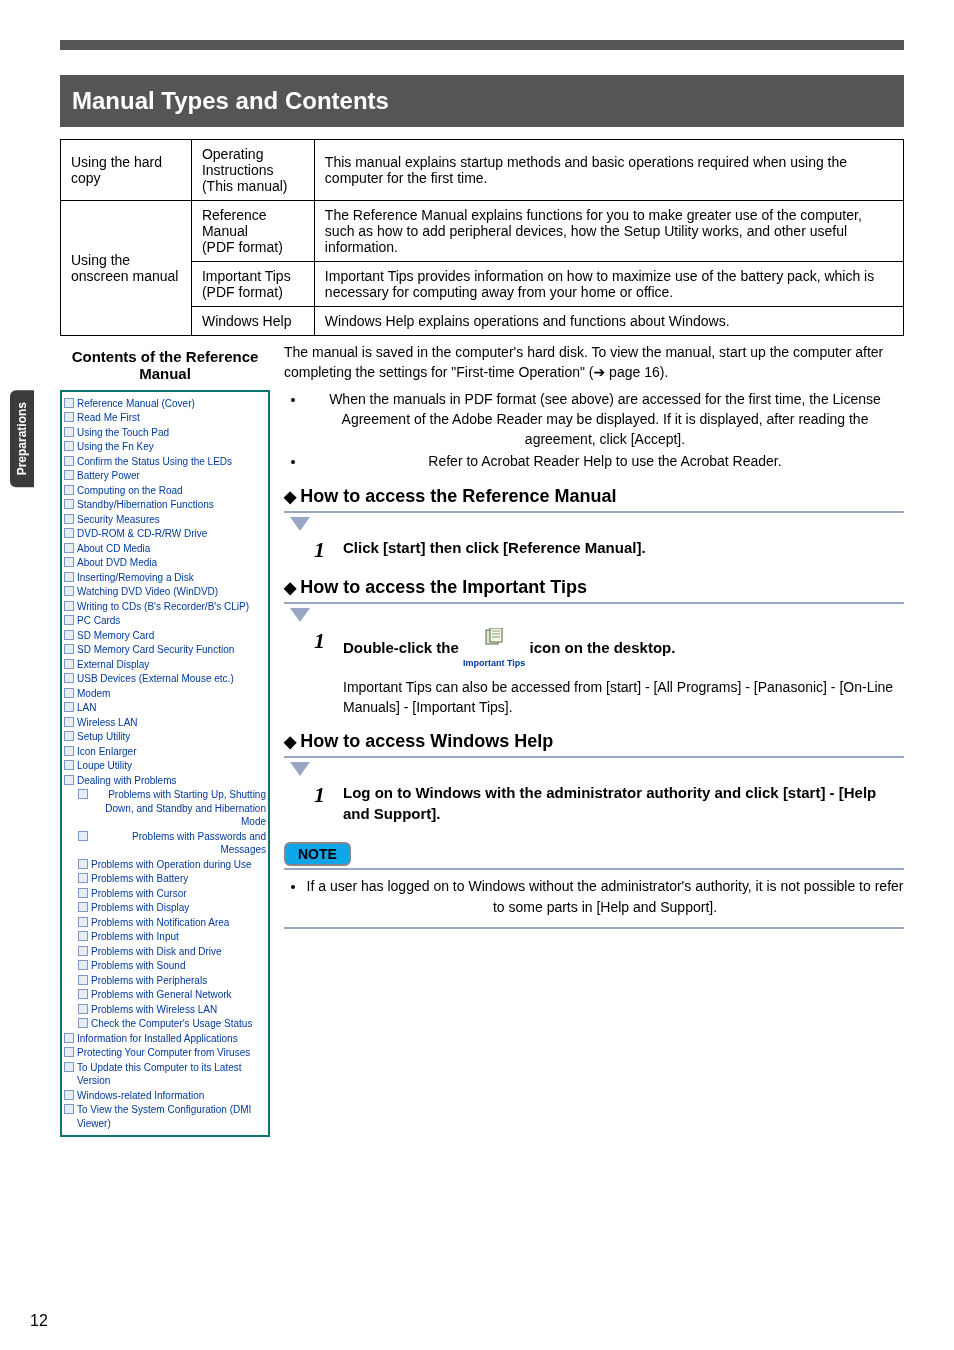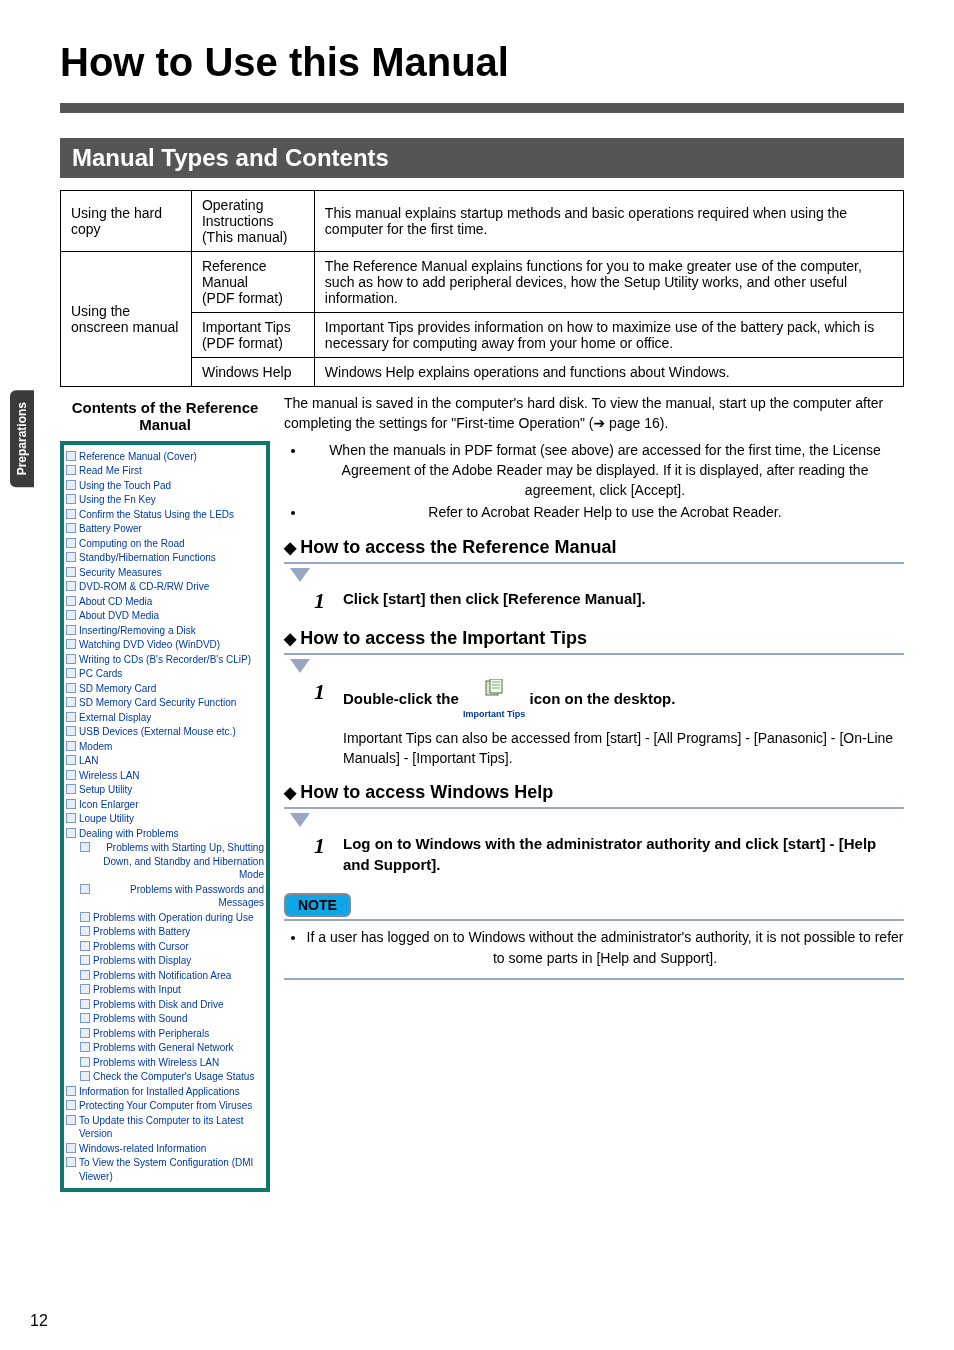--- a/index.html
+++ b/index.html
@@ -1,28 +1,28 @@
 <!DOCTYPE html>
 <html><head>
 <meta charset="utf-8">
 <style>
   * { box-sizing: border-box; margin: 0; padding: 0; }
   body { font-family: Arial, Helvetica, sans-serif; font-size: 13px; color: #000; width: 954px; background: #fff; position: relative; }
   .page { padding: 40px 50px 40px 60px; position: relative; min-height: 1350px;}
   .side-tab { position: absolute; left: 10px; top: 390px; background: #3b3b3b; color: #fff; writing-mode: vertical-rl; transform: rotate(180deg); padding: 12px 5px; font-size: 12px; font-weight: bold; border-top-right-radius:6px; border-bottom-right-radius:6px;}
   h1.title { font-size: 40px; font-weight: bold; margin-bottom: 18px; }
   .title-underline { height: 10px; background: #555; margin-bottom: 25px; }
-  h2.section-bar { background: #555; color: #fff; font-size: 24px; font-weight: bold; padding: 6px 12px; margin-bottom: 12px; margin-top: 0;}
+  h2.section-bar { background: #555; color: #fff; font-size: 24px; font-weight: bold; padding: 12px 12px; margin-bottom: 12px; margin-top: 0;}
   table.manual-table { width: 100%; border-collapse: collapse; margin-bottom: 6px; }
   table.manual-table td { border: 1px solid #000; padding: 6px 10px; font-size: 14px; vertical-align: middle;}
   .cols { display:flex; gap: 14px; }
   .left-col { width: 210px; flex-shrink:0; }
   .right-col { flex:1; }
   .contents-head { text-align:center; font-weight:bold; font-size:15px; margin:6px 0 8px; }
-  .toc-box { border:4px solid #0f766e; font-size:10px; padding:4px 2px; line-height:1.35; background:#fff; }
+  .toc-box { border:2px solid #0f766e; font-size:10px; padding:4px 2px; line-height:1.35; background:#fff; }
   .toc-item { display:flex; align-items:flex-start; gap:3px; padding:0.5px 0; color:#003a9e; }
   .toc-item .ic { width:10px; height:10px; border:1px solid #7a98c8; background:#e8eef8; flex-shrink:0; margin-top:1px;}
   .toc-sub { padding-left:14px;text-align:right; }
   .intro { font-size:14px; line-height:1.45; margin-bottom:6px;}
   ul.bullets { list-style: disc; padding-left: 22px; font-size:14px; line-height:1.45; margin-bottom:10px;}
   ul.bullets li { margin-bottom:2px;text-align:center; }
   .sub-head { font-size:18px; font-weight:bold; margin:14px 0 4px; display:flex; align-items:center; gap:4px;}
   .sub-head::before { content:"◆"; font-size:16px; }
   .sub-rule { height:2px; background:#9aa7c4; margin-bottom:4px;}
   .arrow-down { width:0; height:0; border-left:10px solid transparent; border-right:10px solid transparent; border-top:14px solid #9aa7c4; margin:0 0 6px 6px;}
@@ -37,21 +37,20 @@
   .note-rule { height:2px; background:#9aa7c4;}
   .page-num { position:absolute; bottom:20px; left:30px; font-size:16px;}
 </style>
 </head>
 <body>
 
 <div class="side-tab">Preparations</div>
 
 <div class="page">
 
-  <h1 class="title">How to Use this Manual</h1>
   <div class="title-underline"></div>
 
   <h2 class="section-bar">Manual Types and Contents</h2>
 
   <table class="manual-table">
     <tbody>
         <tr>
       <td style="white-space:pre-line">Using the hard copy</td>
       <td style="white-space:pre-line">Operating Instructions
 (This manual)</td>

